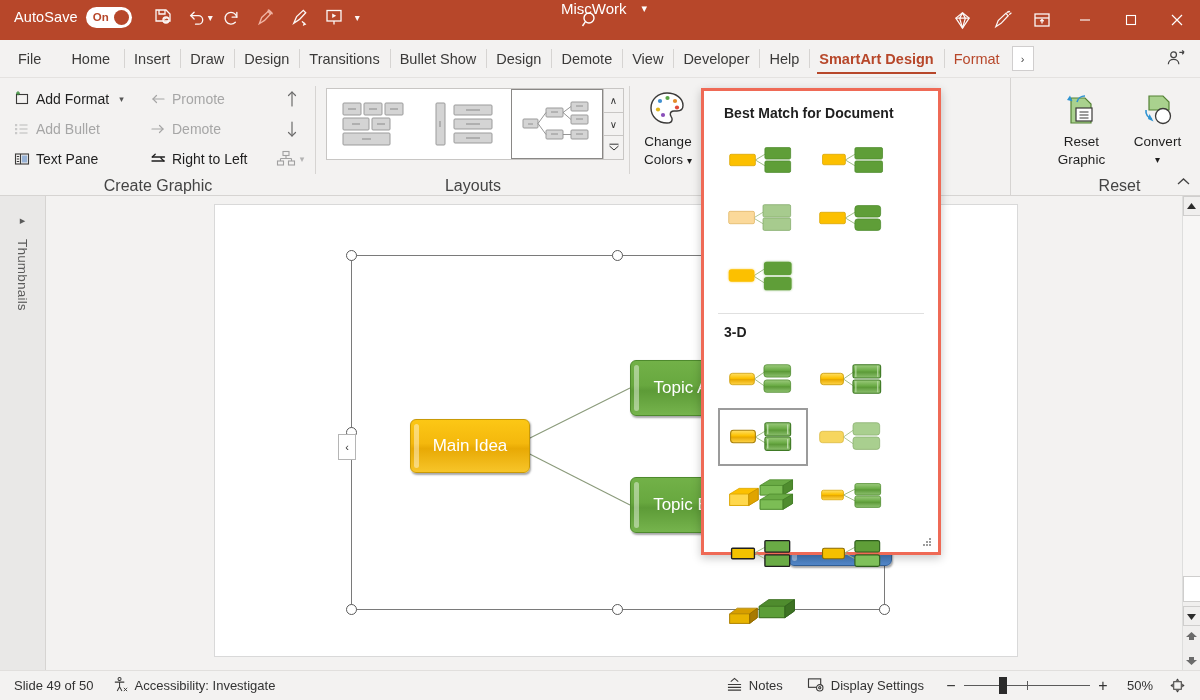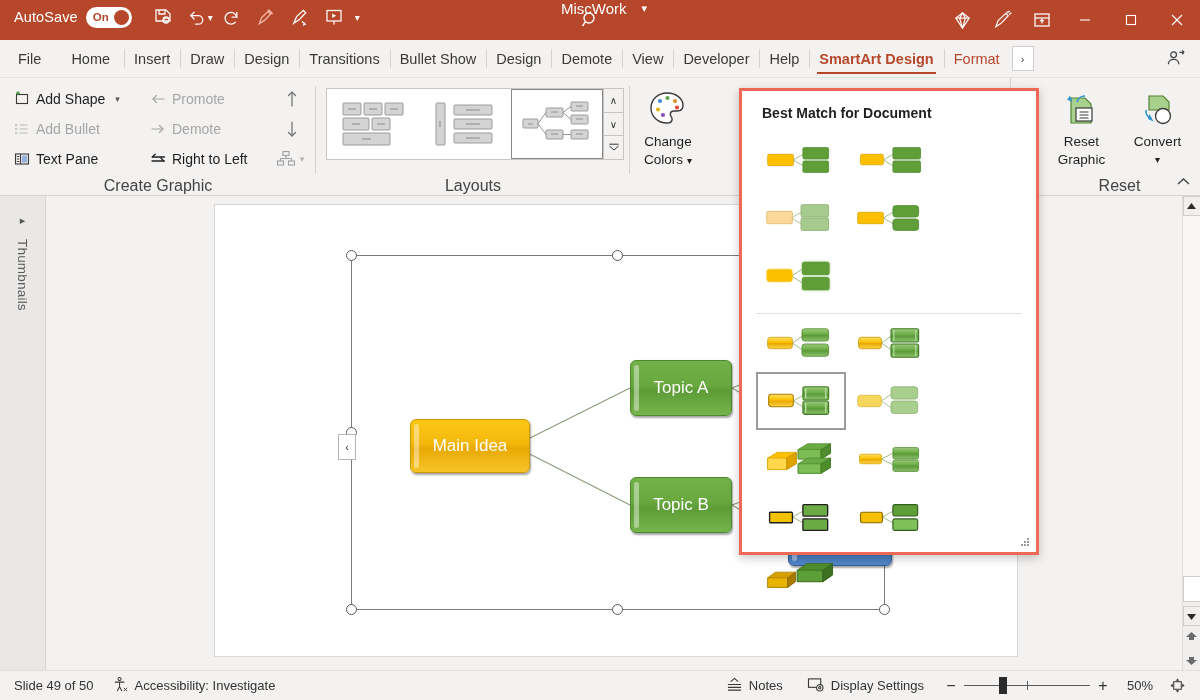--- a/index.html
+++ b/index.html
@@ -197,21 +197,21 @@
     border: 1px solid #315f96; width: 104px; height: 46px;
   }
   .sa-textpane-tab {
     position: absolute; left: -14px; top: 178px; width: 18px; height: 26px;
     background: #fff; border: 1px solid #b5b5b5; display: flex;
     align-items: center; justify-content: center; font-size: 11px; color: #333;
   }
 
   
   .gallery-panel {
-    position: absolute; left: 739px; top: 88px; width: 300px; height: 467px;
+    position: absolute; left: 701px; top: 88px; width: 240px; height: 467px;
     background: #fff; border: 3px solid #ef6a56; z-index: 40;
     box-shadow: 0 3px 9px rgba(0,0,0,.22);
   }
   .gp-section-title {
     font-size: 14px; font-weight: 700; color: #1f1f1f; padding: 14px 0 10px 20px;
   }
   .gp-grid { display: flex; flex-wrap: wrap; padding: 0 14px; }
   .gp-cell {
     width: 90px; height: 58px; display: flex; align-items: center; justify-content: center;
     position: relative;
@@ -390,21 +390,21 @@
         <div class="cg-grid">
           <div class="cg-row">
             <div class="col-a" style="display:flex;align-items:center">
               <div class="cg-btn">
                 <span class="cg-ico">
                   <svg width="18" height="18" viewBox="0 0 18 18" fill="none" stroke="#3b3a39" stroke-width="1.1">
                     <rect x="3.5" y="4.5" width="11" height="9"></rect>
                     <path d="M3 3.2h4M5 1.2v4" stroke="#3f8f3f" stroke-width="1.3"></path>
                   </svg>
                 </span>
-                <span>Add Shape</span>
+                <span>Add Format</span>
               </div>
               <span class="cg-chev">▾</span>
             </div>
             <div class="col-b">
               <div class="cg-btn disabled">
                 <span class="cg-ico">
                   <svg width="18" height="18" viewBox="0 0 18 18" fill="none" stroke="#a6a6a6" stroke-width="1.2" stroke-linecap="round">
                     <path d="M15 9H4"></path>
                       <path d="M7.5 5.5 4 9l3.5 3.5"></path>
                   </svg>
@@ -815,20 +815,21 @@
           </g>
           <rect x="3" y="14" width="27" height="13" rx="3" fill="#fcc000"></rect>
           <rect x="40" y="6" width="29" height="14" rx="3" fill="#5f9e38"></rect>
           <rect x="40" y="22" width="29" height="14" rx="3" fill="#5f9e38"></rect>
         </svg>
       </div>
     </div>
 
     <div class="gp-divider"></div>
 
+    <div class="gp-section-title" style="padding-top:10px">3-D</div>
 
     <div class="gp-grid">
 
       <div class="gp-cell">
         <svg class="mini" width="78" height="42" viewBox="0 0 78 42">
           <defs>
             <linearGradient id="g3y" x1="0" y1="0" x2="0" y2="1">
               <stop offset="0" stop-color="#ffe066"></stop>
                 <stop offset="45%" stop-color="#fcc000"></stop>
                 <stop offset="55%" stop-color="#e8a900"></stop>

